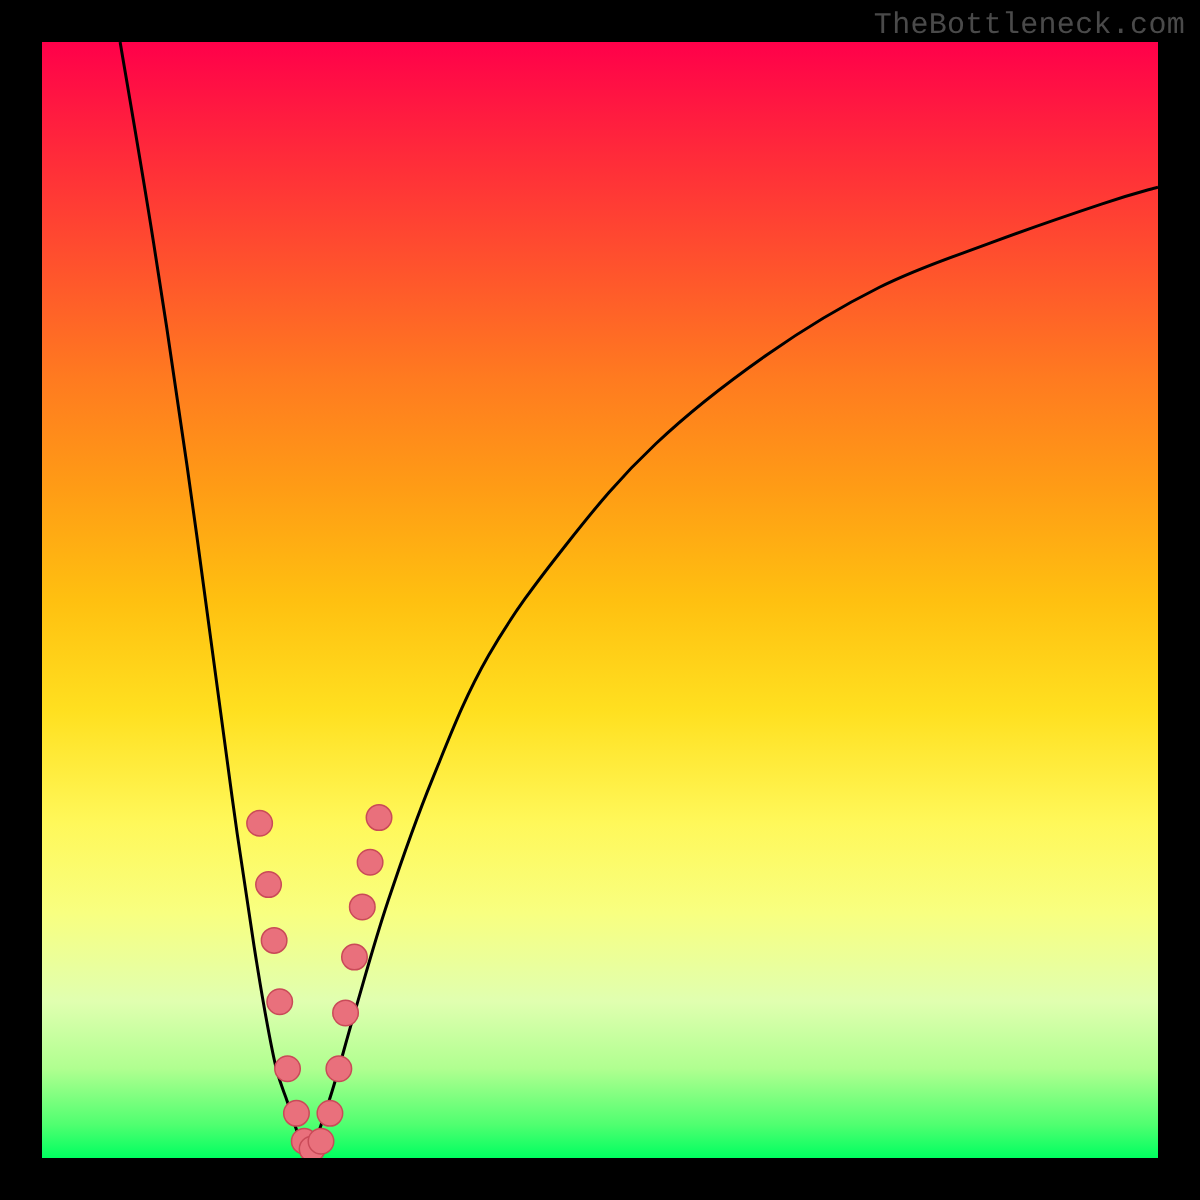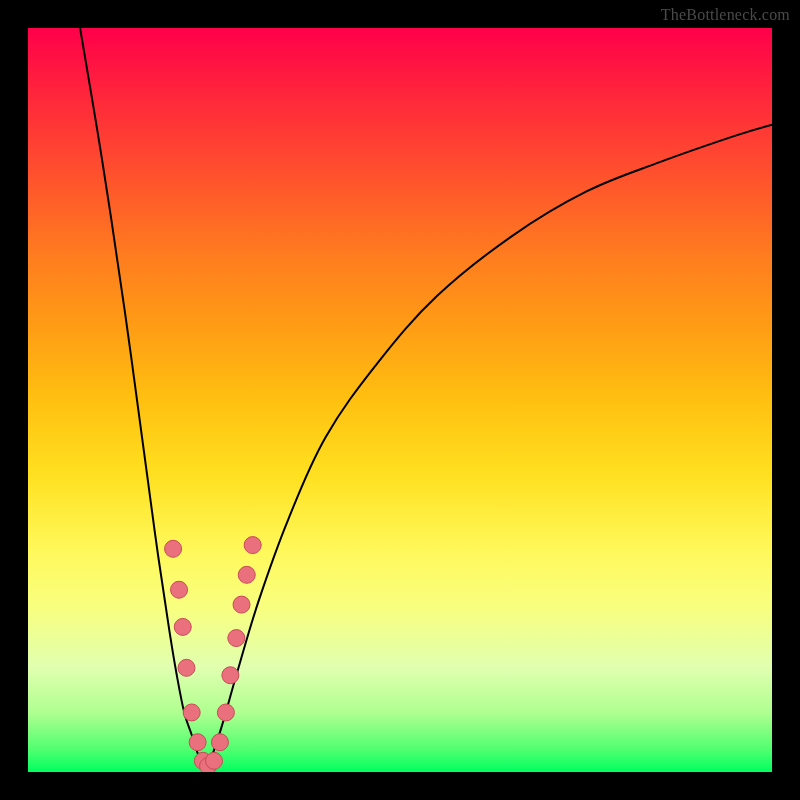--- a/index.html
+++ b/index.html
@@ -28,22 +28,22 @@
       #f8ff80 78%,
       #e0ffb0 86%,
       #b0ff90 92%,
       #50ff70 97%,
       #00ff60 100%);
   }
   .watermark {
     position: absolute;
     top: 6px;
     right: 10px;
-    font-family: Liberation Serif, serif;
-    font-size: 16px;
+    font-family: Liberation Mono, monospace;
+    font-size: 20px;
     color: #4a4a4a;
     font-weight: 500;
     letter-spacing: 0.2px;
   }
   svg.curves {
     position: absolute;
     left: 0; top: 0;
     width: 100%;
     height: 100%;
   }

